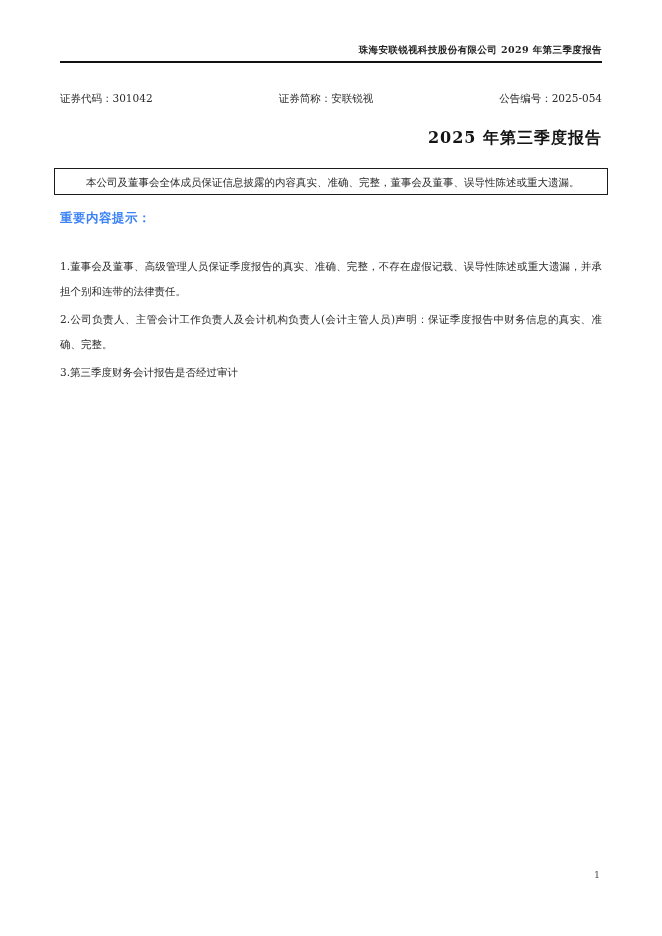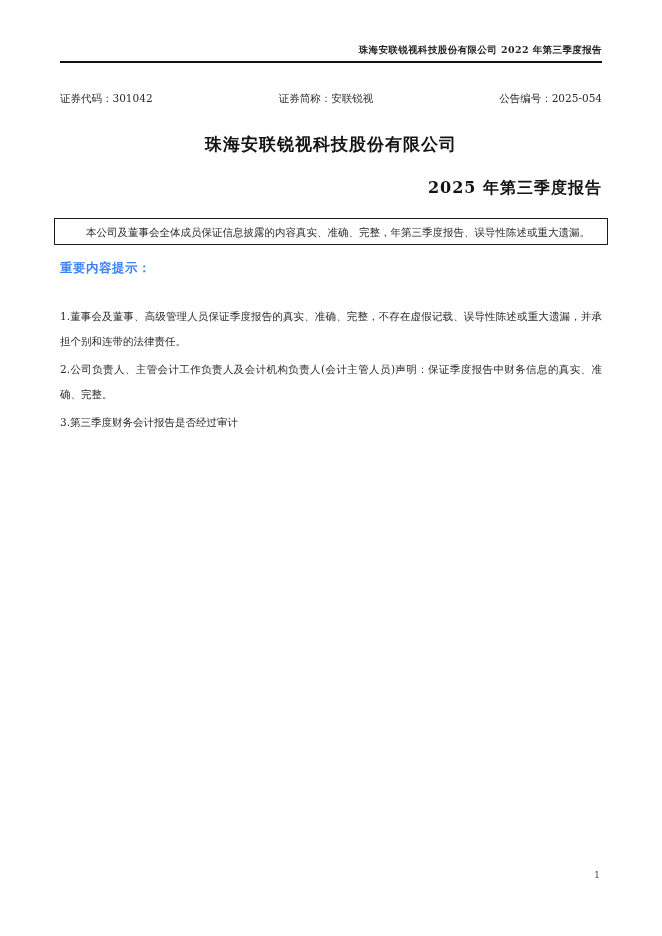--- a/index.html
+++ b/index.html
@@ -89,35 +89,34 @@
     font-size: 9.5px;
     color: #4a4a4a;
   }
 </style>
 </head>
 <body>
 
 <div class="page">
 
   <div class="doc-header">
-    <span class="doc-header-text">珠海安联锐视科技股份有限公司 2022 年第三季度报告</span>
+    <span class="doc-header-text">珠海安联锐视科技股份有限公司 2029 年第三季度报告</span>
   </div>
 
   <div class="info-row">
     <span>证券代码：301042</span>
     <span>证券简称：安联锐视</span>
     <span>公告编号：2025-054</span>
   </div>
 
-  <h1 class="doc-title">珠海安联锐视科技股份有限公司</h1>
 
   <h2 class="doc-subtitle">2025 年第三季度报告</h2>
 
   <div class="notice-box">
-    <p>本公司及董事会全体成员保证信息披露的内容真实、准确、完整，年第三季度报告、误导性陈述或重大遗漏。</p>
+    <p>本公司及董事会全体成员保证信息披露的内容真实、准确、完整，董事会及董事、误导性陈述或重大遗漏。</p>
   </div>
 
   <h3 class="section-heading">重要内容提示：</h3>
 
   <div class="body-copy">
     <p>1.董事会及董事、高级管理人员保证季度报告的真实、准确、完整，不存在虚假记载、误导性陈述或重大遗漏，并承担个别和连带的法律责任。</p>
     <p>2.公司负责人、主管会计工作负责人及会计机构负责人(会计主管人员)声明：保证季度报告中财务信息的真实、准确、完整。</p>
     <p>3.第三季度财务会计报告是否经过审计</p>
   </div>
 

